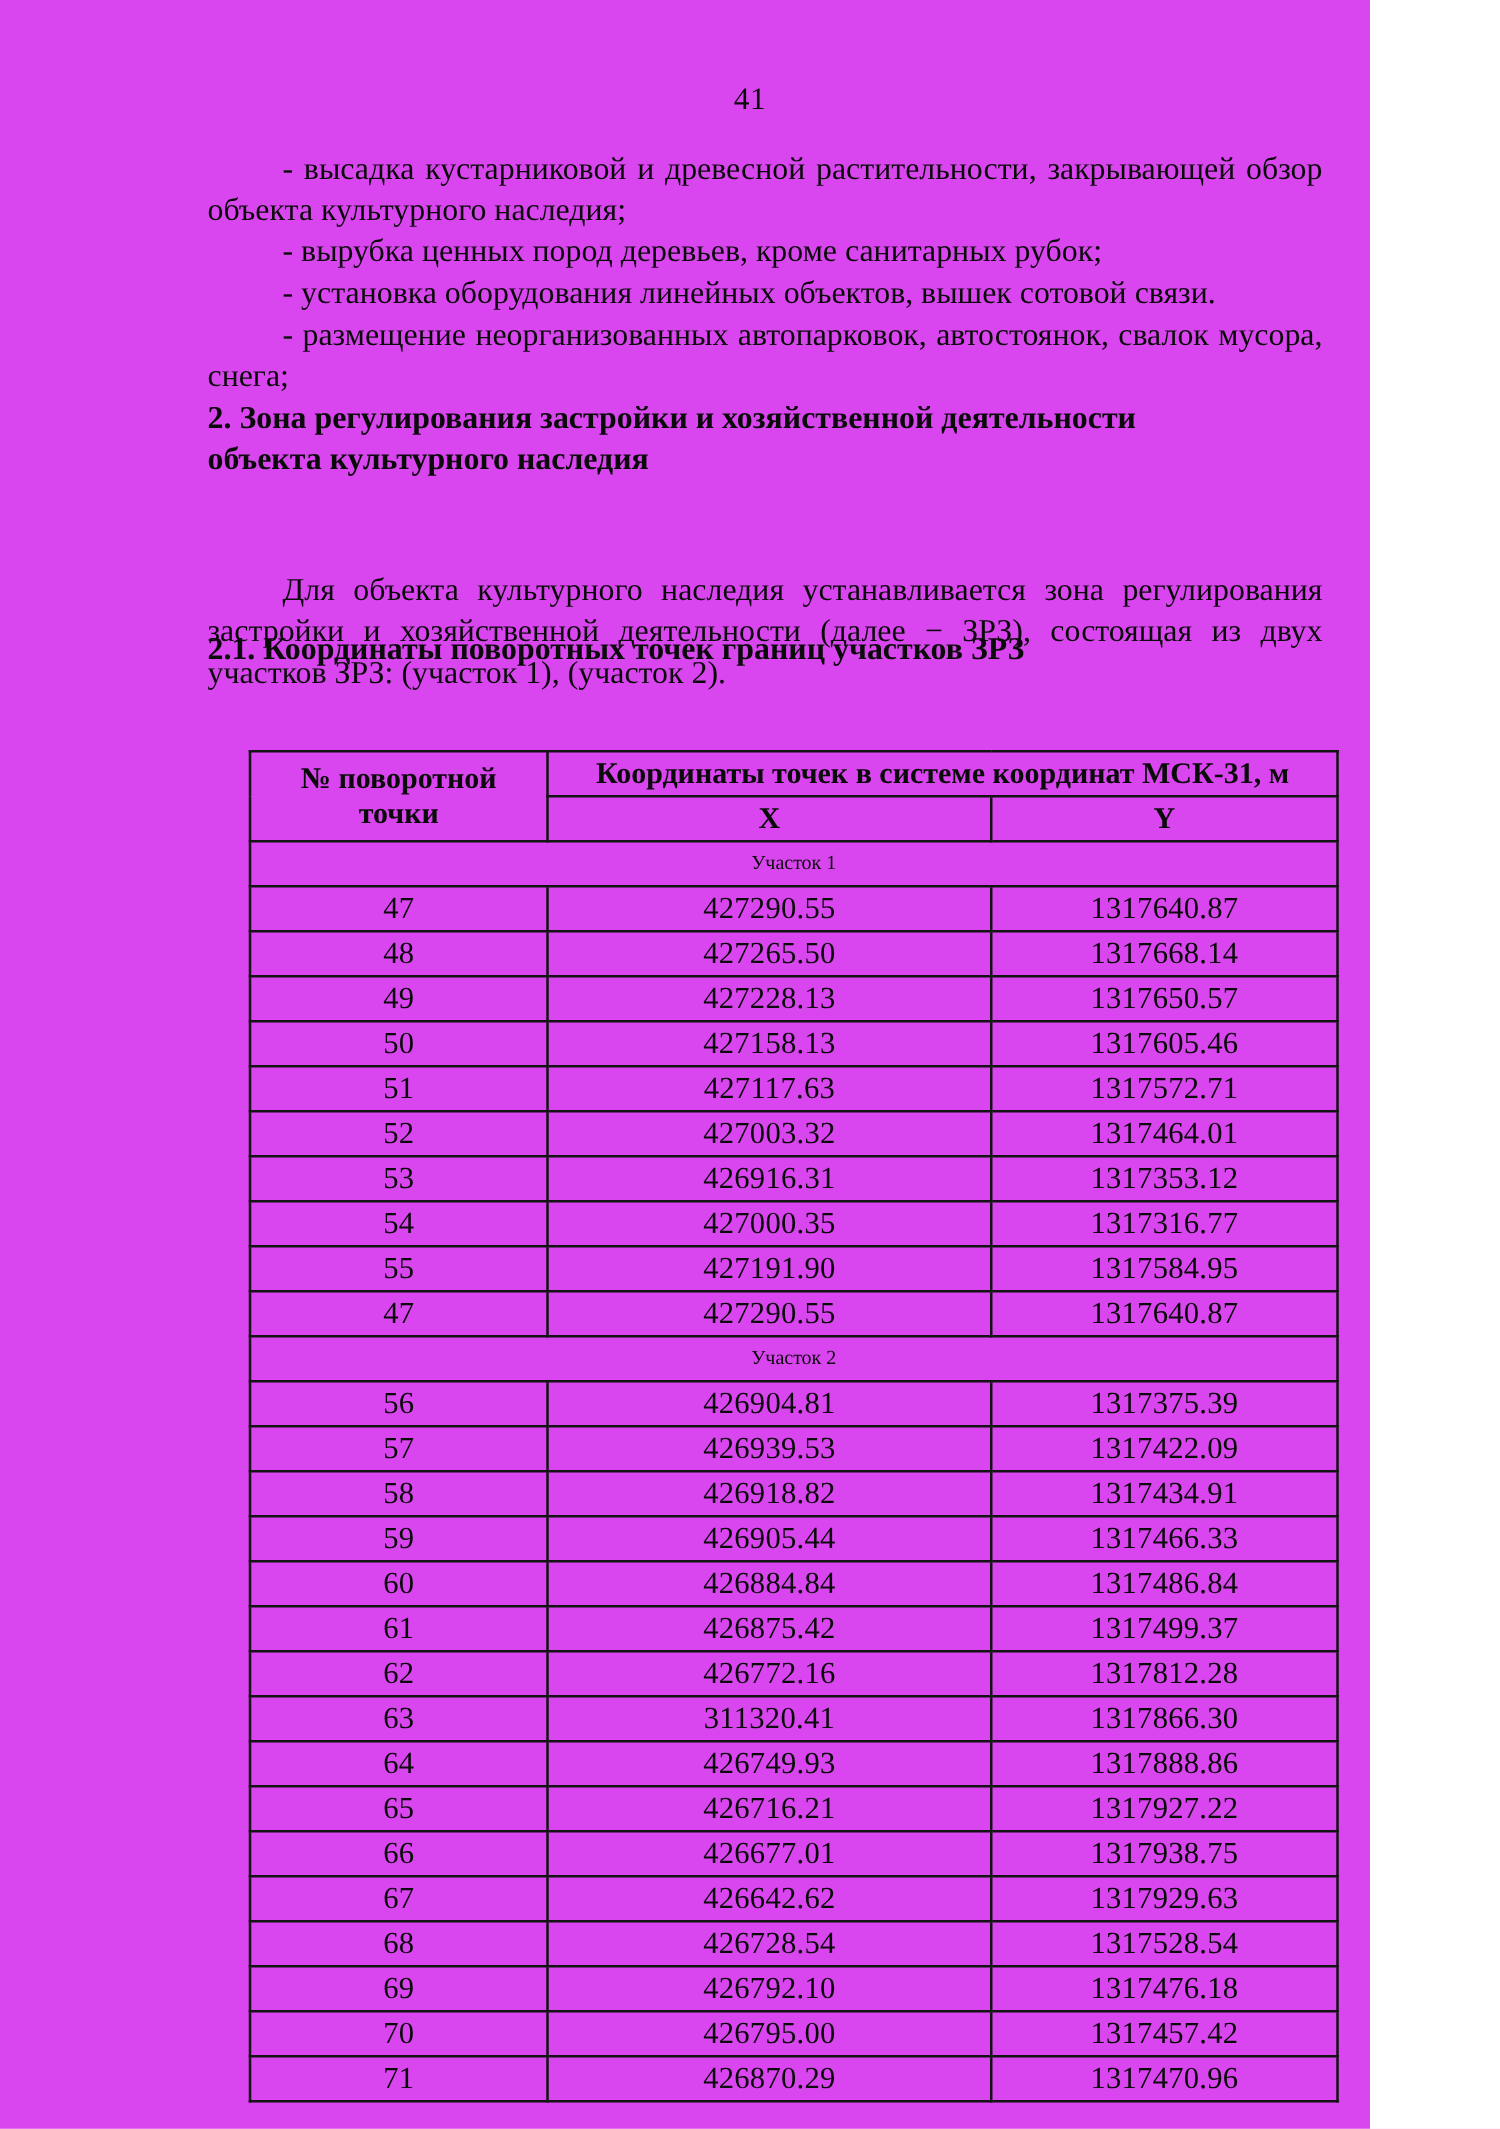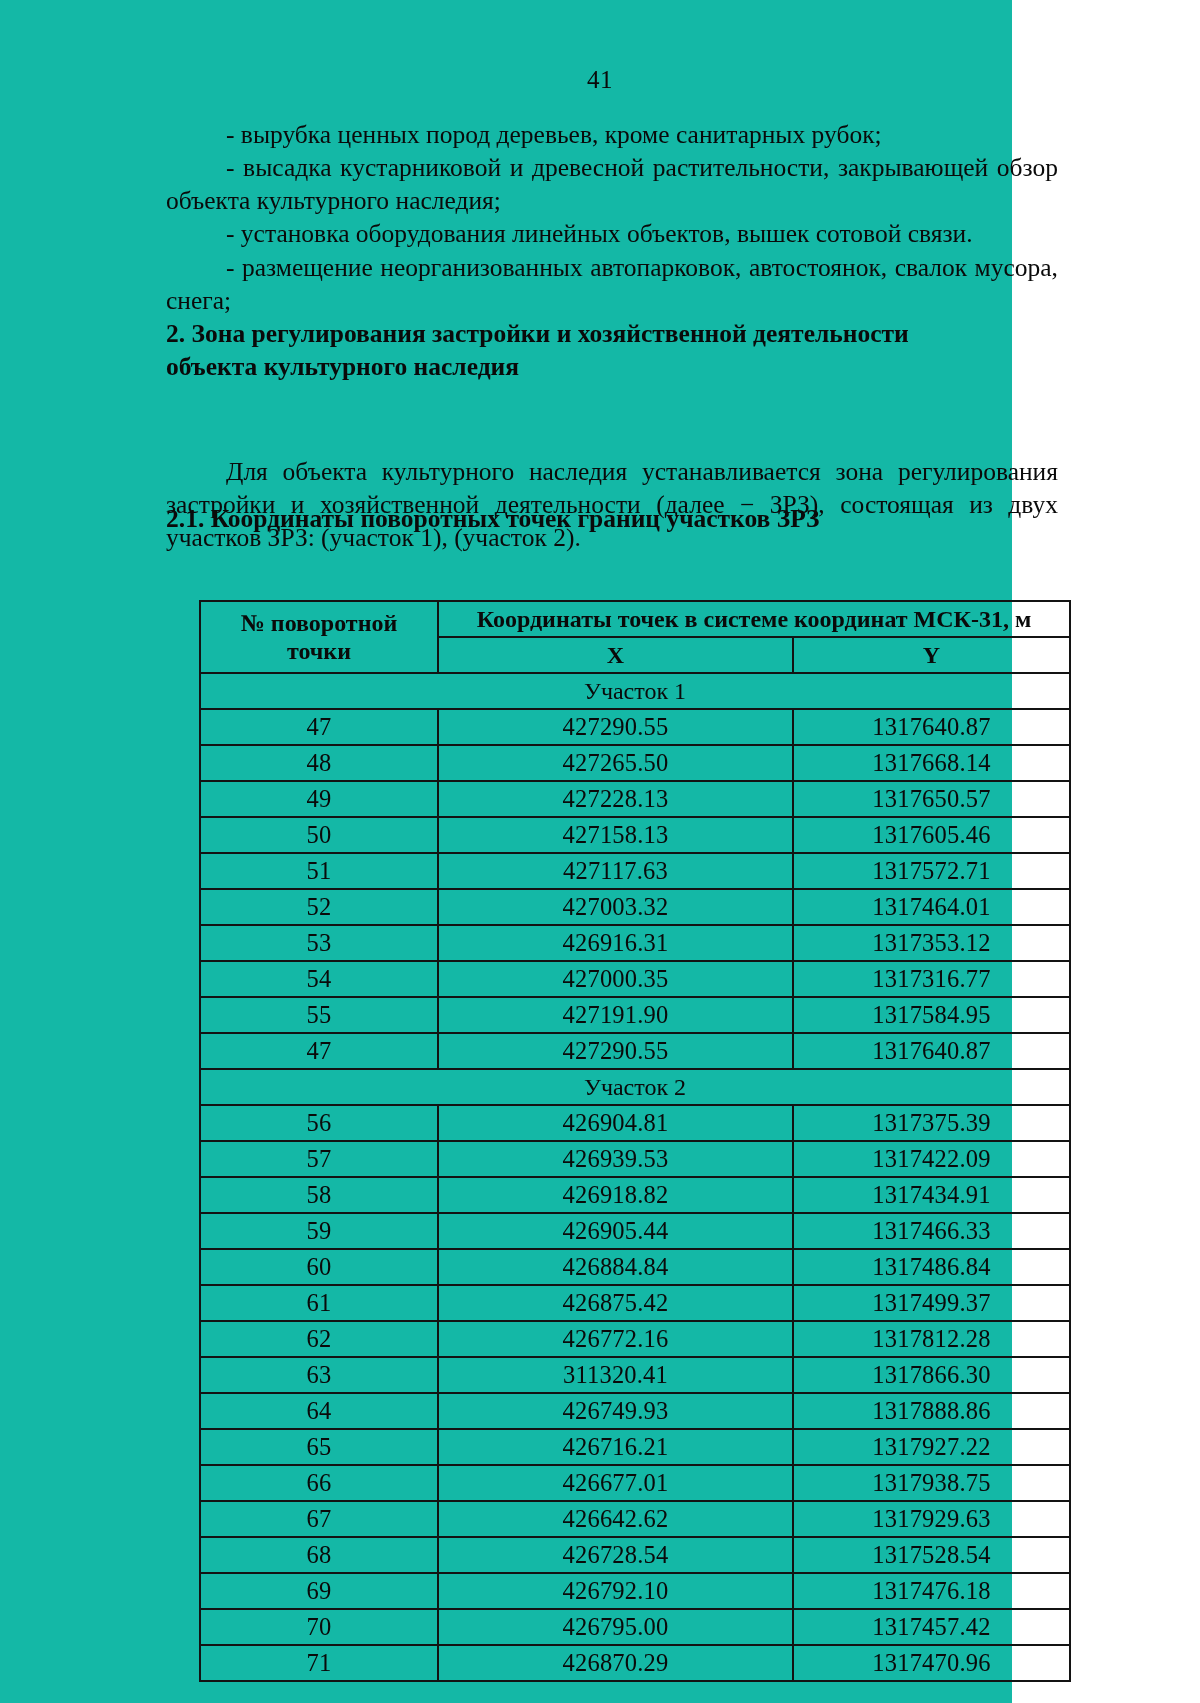--- a/index.html
+++ b/index.html
@@ -13,23 +13,23 @@
     height: 1703px;
     position: relative;
     font-family: "Liberation Serif", "DejaVu Serif", serif;
     color: #0a0a0a;
     overflow: hidden;
   }
 
   .page {
     position: absolute;
     left: 0; top: 0;
-    width: 1012px;
+    width: 1096px;
     height: 1703px;
-    background: #14b8a6;
+    background: #d946ef;
   }
 
   
   .page-number {
     position: absolute;
     top: 66px;
     left: 0;
     width: 1200px;
     text-align: center;
     font-size: 25px;
@@ -117,38 +117,38 @@
     height: 34px;
     padding: 2px 6px;
   }
   th.hdr-xy {
     height: 34px;
     font-size: 25px;
   }
   td.section-label {
     text-align: left;
     padding-left: 8px;
-    font-size: 24px;
+    font-size: 16px;
     height: 38px;
   }
   td.datacell {
     font-size: 24.5px;
     letter-spacing: 0.2px;
   }
 </style>
 </head>
 <body>
 
 <div class="page">
 
   <div class="page-number">41</div>
 
   <div class="body-block">
+    <p class="just">- высадка кустарниковой и древесной растительности, закрывающей обзор объекта культурного наследия;</p>
     <p class="just last-justify">- вырубка ценных пород деревьев, кроме санитарных рубок;</p>
-    <p class="just">- высадка кустарниковой и древесной растительности, закрывающей обзор объекта культурного наследия;</p>
     <p class="just last-justify">- установка оборудования линейных объектов, вышек сотовой связи.</p>
     <p class="just">- размещение неорганизованных автопарковок, автостоянок, свалок мусора, снега;</p>
   </div>
 
   <div class="heading" id="heading-section2">
     <div>2. Зона регулирования застройки и хозяйственной деятельности</div>
     <div>объекта культурного наследия</div>
   </div>
 
   <div class="para-block">

